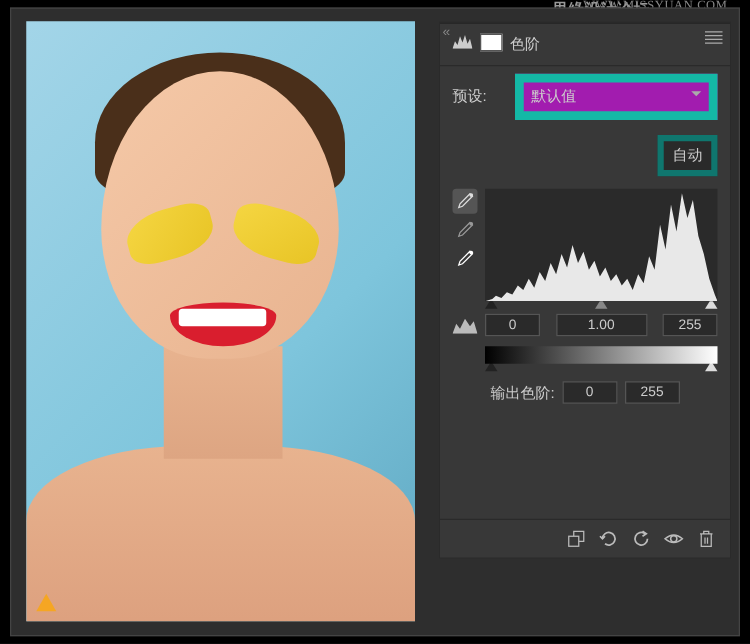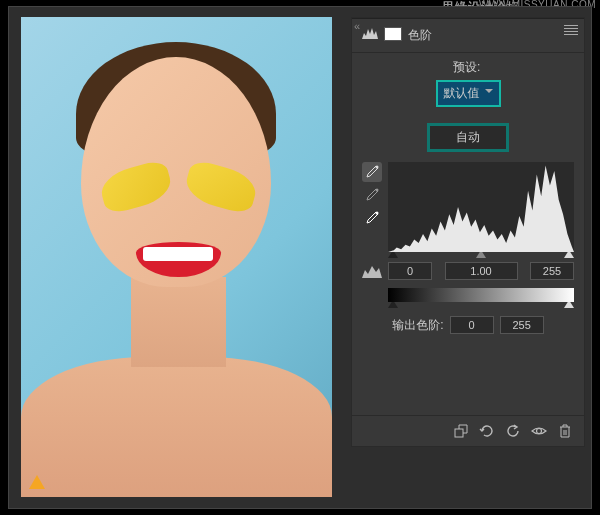--- a/index.html
+++ b/index.html
@@ -1,21 +1,21 @@
 <!DOCTYPE html>
 <html><head>
 <meta charset="utf-8">
 <style>
   * { box-sizing: border-box; margin: 0; padding: 0; }
   body { width: 600px; height: 515px; background: #000; font-family: "Microsoft YaHei", Arial, sans-serif; position: relative; overflow: hidden; }
   
   .outer { position: absolute; top: 6px; left: 8px; width: 584px; height: 503px; background: #2e2e2e; border: 1px solid #444; }
   
   .watermark-main { position: absolute; top: -1px; right: 80px; font-size: 12px; color: #999; font-weight: 600; letter-spacing: 1px; }
-  .watermark-url { position: absolute; top: -1px; right: 4px; font-size: 10px; color: #888; letter-spacing: 0.5px; }
+  .watermark-url { position: absolute; top: -1px; right: 18px; font-size: 10px; color: #888; letter-spacing: 0.5px; font-family: Liberation Serif, serif; }
   
   .canvas { position: absolute; top: 10px; left: 12px; width: 311px; height: 480px; background: linear-gradient(135deg, #a3d5e8 0%, #7ec5dc 60%, #5fa8c2 100%); overflow: hidden; }
   
   
   .head { position: absolute; top: 40px; left: 60px; width: 190px; height: 230px; background: linear-gradient(135deg, #f5c9a8, #e8b38f); border-radius: 50% 50% 45% 45% / 55% 55% 45% 45%; }
   .hair { position: absolute; top: 25px; left: 55px; width: 200px; height: 120px; background: #4a2f1a; border-radius: 50% 50% 30% 30% / 60% 60% 20% 20%; }
   .eye-patch-l { position: absolute; top: 150px; left: 80px; width: 70px; height: 40px; background: linear-gradient(135deg, #f5d642, #e8c425); border-radius: 50% 30% 50% 30%; transform: rotate(-15deg); }
   .eye-patch-r { position: absolute; top: 150px; left: 165px; width: 70px; height: 40px; background: linear-gradient(135deg, #f5d642, #e8c425); border-radius: 30% 50% 30% 50%; transform: rotate(15deg); }
   .lips { position: absolute; top: 225px; left: 115px; width: 85px; height: 35px; background: #d91e2e; border-radius: 50% 50% 50% 50% / 30% 30% 70% 70%; }
   .teeth { position: absolute; top: 230px; left: 122px; width: 70px; height: 14px; background: #fff; border-radius: 3px; }
@@ -29,26 +29,26 @@
   .panel-tabs { display: flex; border-bottom: 1px solid #222; position: relative; }
   .panel-tab { padding: 6px 14px; background: #383838; cursor: pointer; }
   .panel-close { position: absolute; top: 2px; left: 2px; font-size: 11px; color: #888; cursor: pointer; }
   .panel-menu { position: absolute; right: 6px; top: 7px; width: 14px; height: 10px; display: flex; flex-direction: column; justify-content: space-between; cursor: pointer; }
   .panel-menu span { height: 1px; background: #aaa; }
   
   .adj-type { display: flex; align-items: flex-start; gap: 6px; padding: 8px 10px; border-bottom: 1px solid #2a2a2a; }
   .hist-icon { width: 16px; height: 12px; }
   .mask-thumb { width: 18px; height: 14px; background: #fff; border: 1px solid #555; }
   
-  .row { display: flex; align-items: center; gap: 4px; padding: 6px 10px; flex-direction: column; }
+  .row { display: flex; align-items: center; gap: 20px; padding: 6px 10px; }
   .label { min-width: 30px; }
-  .dropdown { flex: 1; background: #0c4a6e; border: 2px solid #14b8a6; padding: 3px 19px 3px 6px; position: relative; cursor: pointer; }
+  .dropdown { flex: 1; background: #a21caf; border: 7px solid #14b8a6; padding: 3px 19px 3px 6px; position: relative; cursor: pointer; }
   .dropdown::after { content: ''; position: absolute; right: 6px; top: 7px; width: 0; height: 0; border-left: 4px solid transparent; border-right: 4px solid transparent; border-top: 4px solid #aaa; }
   .dropdown.small { flex: 0 0 100px; margin-left: 18px; }
-  .btn { background: #2a2a2a; border: 3px solid #0f766e; padding: 3px 26px; cursor: pointer; }
+  .btn { background: #2a2a2a; border: 5px solid #0f766e; padding: 3px 7px; cursor: pointer; }
   
   .hist-area { display: flex; padding: 4px 10px 0; gap: 4px; }
   .eyedroppers { display: flex; flex-direction: column; gap: 3px; width: 22px; }
   .eyedropper { width: 20px; height: 20px; display: flex; align-items: center; justify-content: center; cursor: pointer; }
   .eyedropper.active { background: #555; border-radius: 3px; }
   
   .hist-box { flex: 1; height: 90px; background: #2a2a2a; position: relative; overflow: hidden; }
   .hist-svg { width: 100%; height: 100%; }
   
   .sliders { display: flex; justify-content: space-between; padding: 0 10px 0 36px; margin-top: -2px; }

